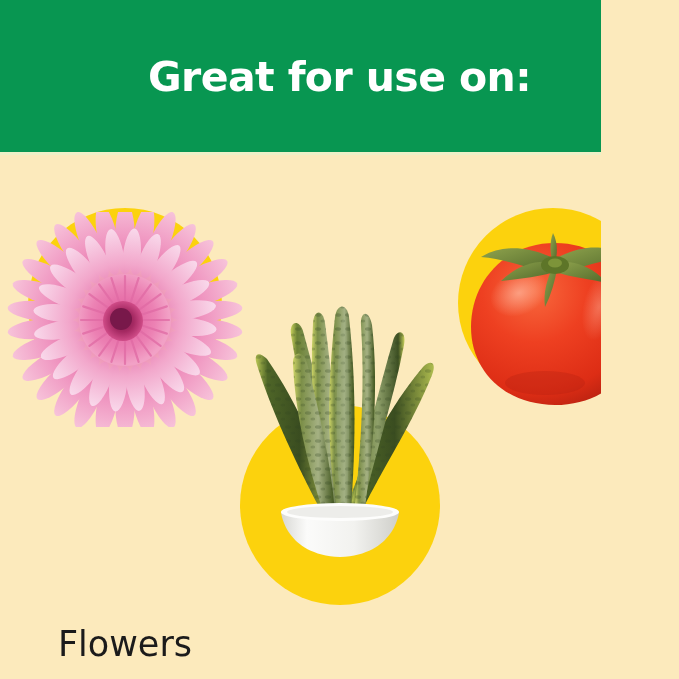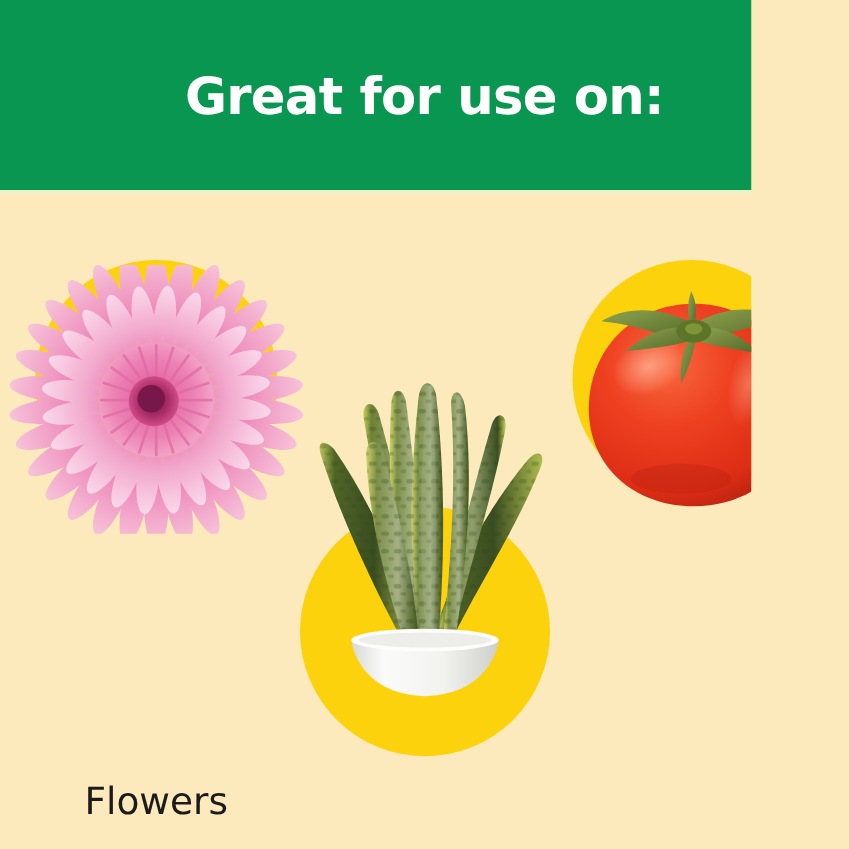--- a/index.html
+++ b/index.html
@@ -59,21 +59,21 @@
   .circle {
     position: absolute;
     border-radius: 50%;
     background: #fcd20d;
   }
   .tile-label {
     position: absolute;
     text-align: center;
     color: #1b1b1b;
     font-family: "DejaVu Sans", sans-serif;
-    font-size: 30px;
+    font-size: 35px;
     font-weight: 400;
     line-height: 1;
     white-space: nowrap;
   }
 
   
   #tile-flowers { left: 0px; top: 190px; width: 250px; height: 300px; }
   #circle-flowers { left: 28px; top: 18px; width: 194px; height: 194px; }
   #art-flowers { position: absolute; left: 6px; top: 22px; width: 238px; height: 215px; }
   #label-flowers { left: 0px; top: 437px; width: 250px; }

